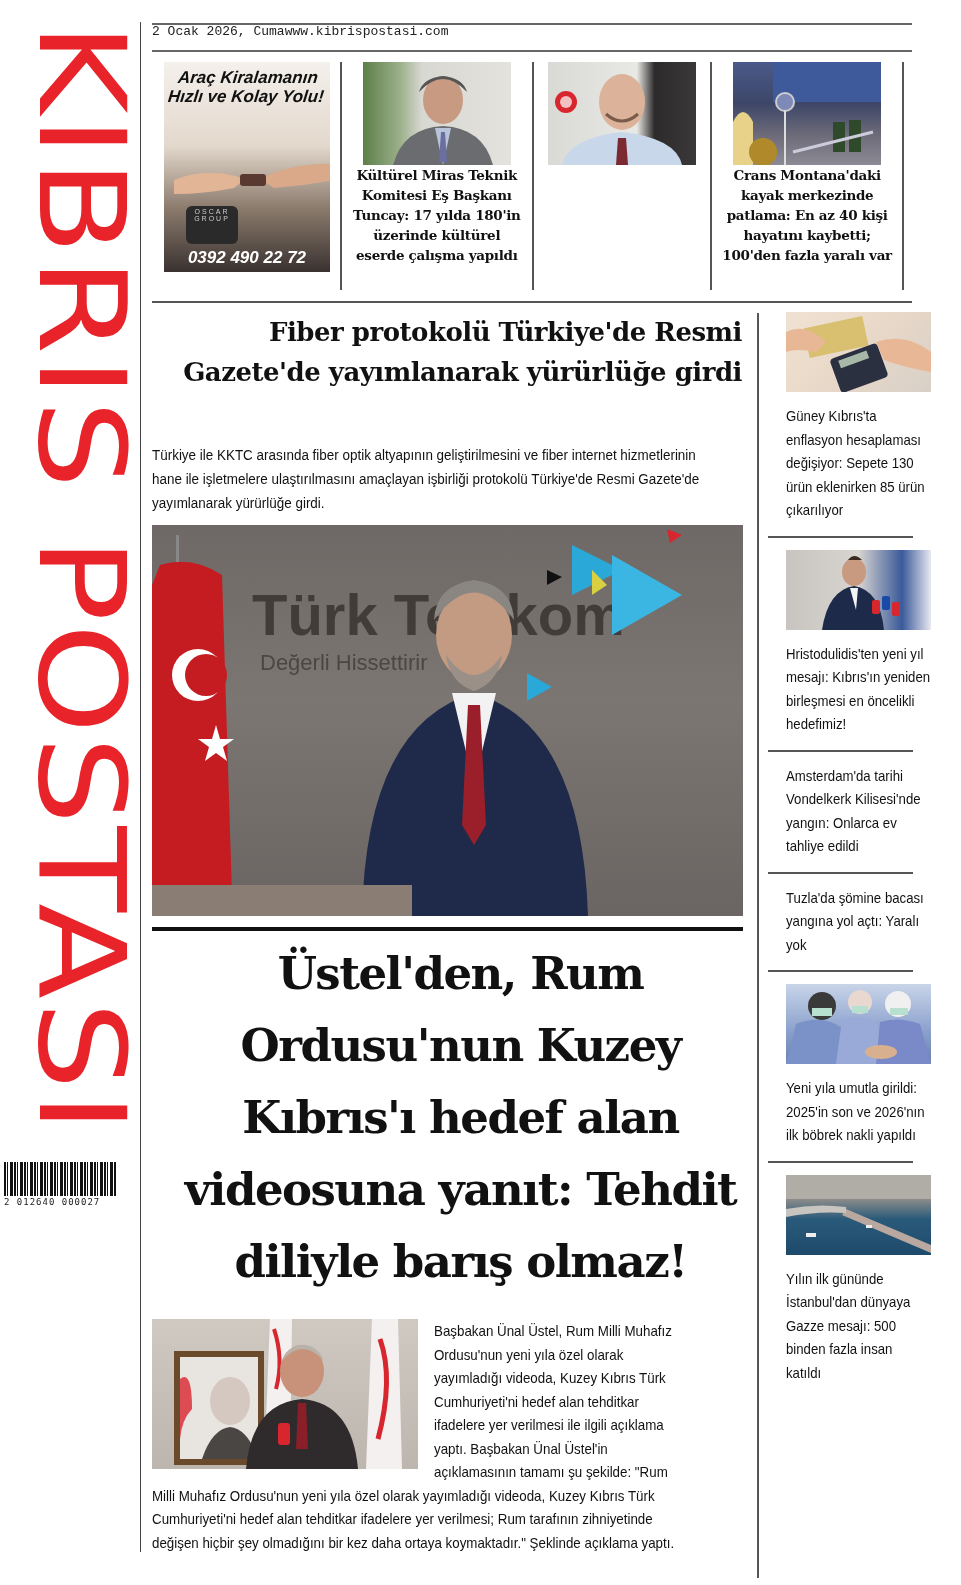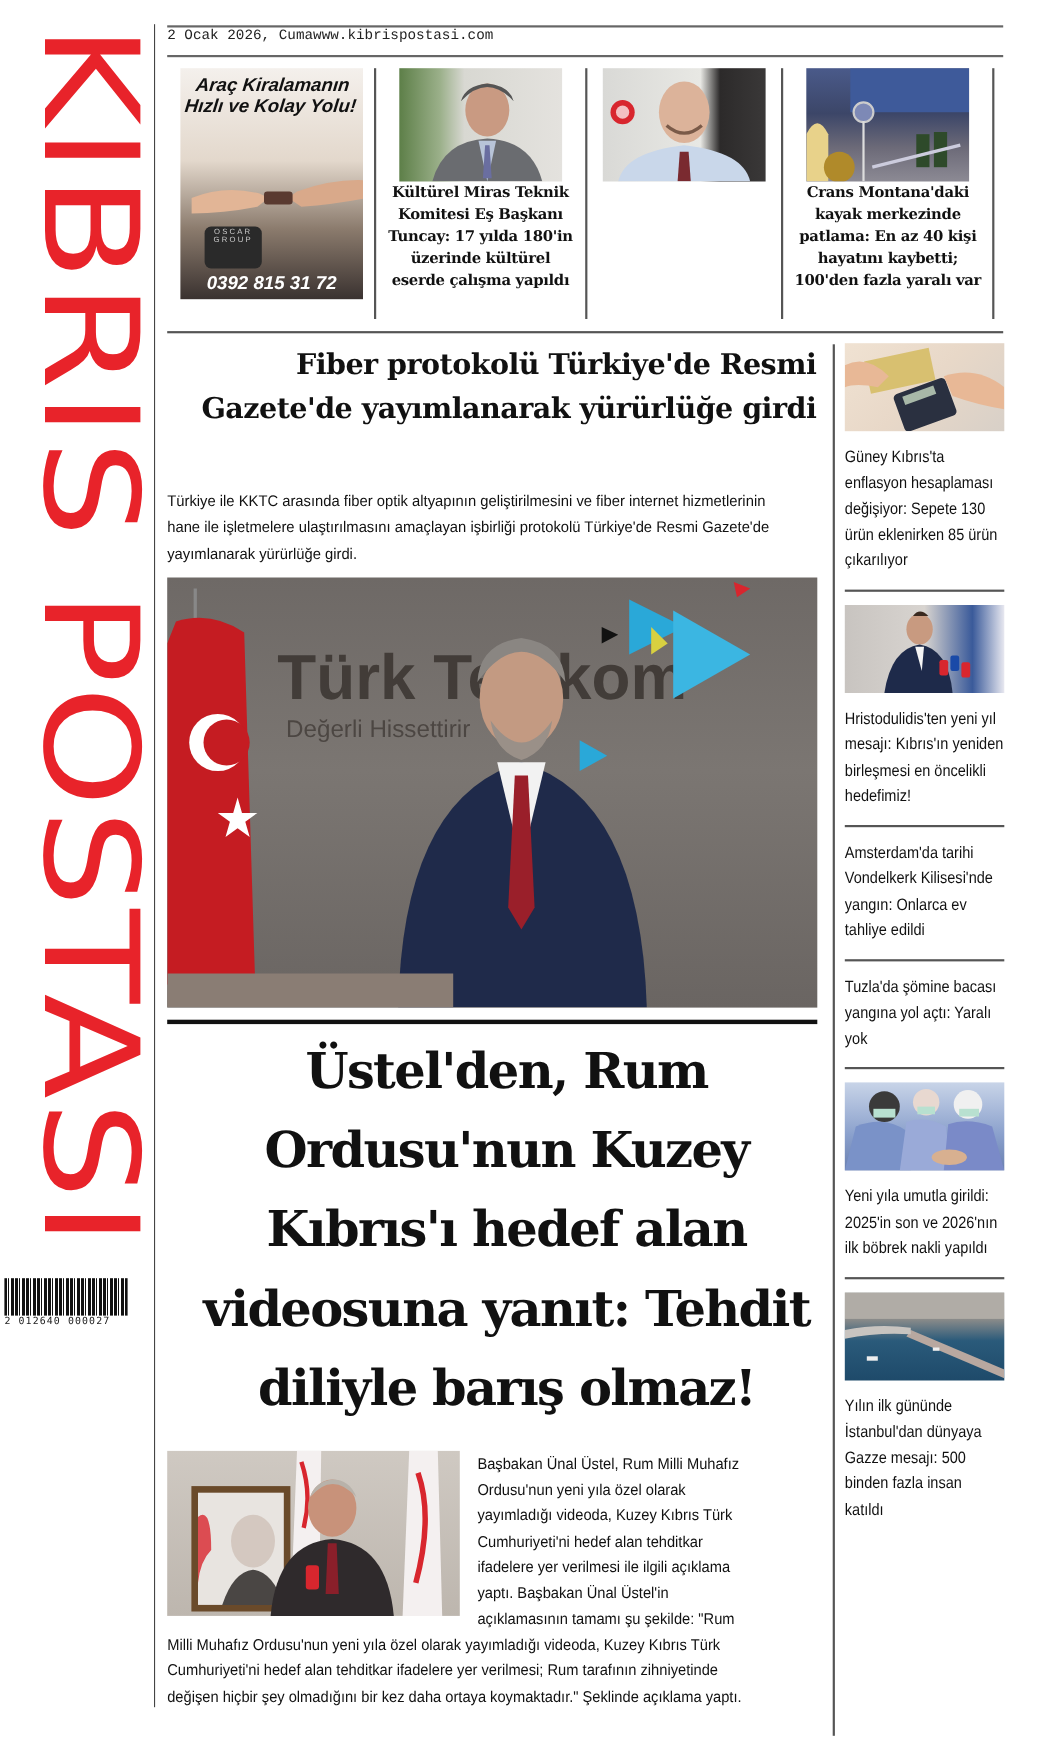--- a/index.html
+++ b/index.html
@@ -49,21 +49,21 @@
   .main-headline { position: absolute; left: 165px; top: 938px; width: 591px; text-align: center; font-family: "DejaVu Serif", serif; font-weight: 700; font-size: 45px; line-height: 72px; color: #111; letter-spacing: -1.5px; }
 
   
   .main-photo { position: absolute; left: 152px; top: 1319px; width: 266px; height: 150px; background: linear-gradient(180deg,#cfc9c2 0%,#bdb6ae 100%); overflow: hidden; }
   .main-body { position: absolute; left: 152px; top: 1320px; width: 560px; font-family: "Liberation Sans", sans-serif; font-size: 14.2px; line-height: 23.5px; color: #111; transform: scaleX(0.94); transform-origin: 0 0; }
   .main-body .float-spacer { float: left; width: 300px; height: 164px; }
 
   
   .side-vrule { position: absolute; left: 757px; top: 313px; width: 2px; height: 1265px; background: #555; }
   .sidebar { position: absolute; left: 768px; top: 312px; width: 145px; }
-  .side-item { padding-bottom: 8px; }
+  .side-item { padding-bottom: 8px; margin-left: 18px; }
   .side-thumb { width: 145px; height: 80px; position: relative; overflow: hidden; margin-bottom: 12px; }
   .side-text { font-family: "Liberation Sans", sans-serif; font-size: 15px; line-height: 23.5px; color: #111; transform: scaleX(0.88); transform-origin: 0 0; width: 165px; }
   .side-rule { height: 2px; background: #555; margin: 6px 0 12px 0; width: 145px; }
 </style>
 </head>
 <body>
 
 <div class="masthead">
   <div class="masthead-text">KIBRIS POSTASI</div>
   <div class="barcode">
@@ -82,21 +82,21 @@
 
 <div class="top-row">
   <div class="ad-box">
     <div class="ad-title">Araç Kiralamanın Hızlı ve Kolay Yolu!</div>
     <svg class="ad-hands" viewBox="0 0 160 50">
       <path d="M0 30 Q30 18 62 26 L70 30 L60 38 Q30 44 0 44 Z" fill="#e2b596"></path>
       <path d="M160 14 Q130 12 96 24 L88 30 L100 38 Q130 36 160 30 Z" fill="#d9a98a"></path>
       <rect x="66" y="24" width="26" height="12" rx="3" fill="#5a3a30"></rect>
     </svg>
     <div class="ad-logo">OSCAR GROUP</div>
-    <div class="ad-phone">0392 815 31 72</div>
+    <div class="ad-phone">0392 490 22 72</div>
   </div>
   <div class="col-sep"></div>
 
   <div class="top-story">
     <div class="thumb" style="background:linear-gradient(90deg,#5d7f48 0%,#9bb08a 25%,#d8d8d2 40%,#e4e2de 100%);">
       <svg width="148" height="103" viewBox="0 0 148 103">
         <ellipse cx="80" cy="38" rx="20" ry="24" fill="#c99a82"></ellipse>
         <path d="M56 30 Q80 4 104 30 Q100 16 80 14 Q60 16 56 30Z" fill="#555"></path>
         <path d="M30 103 Q40 66 80 64 Q120 66 130 103Z" fill="#6a6c70"></path>
         <path d="M72 66 L80 103 L88 66Z" fill="#b8c4d8"></path>

